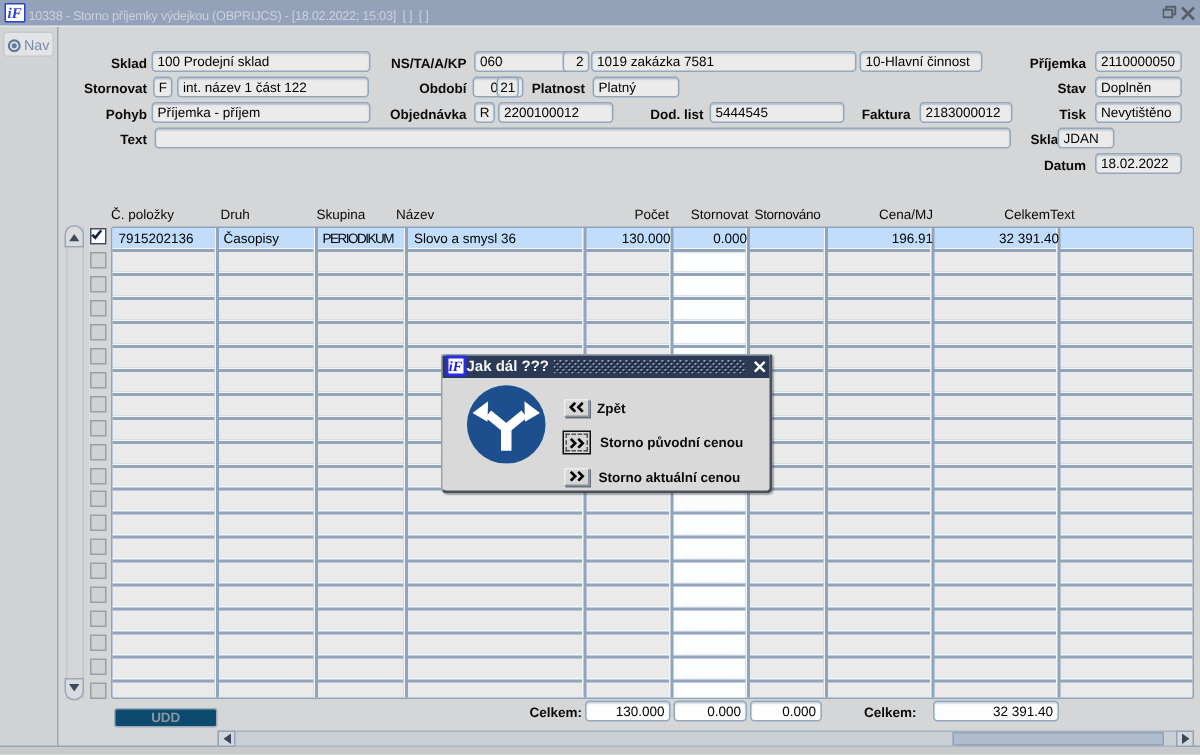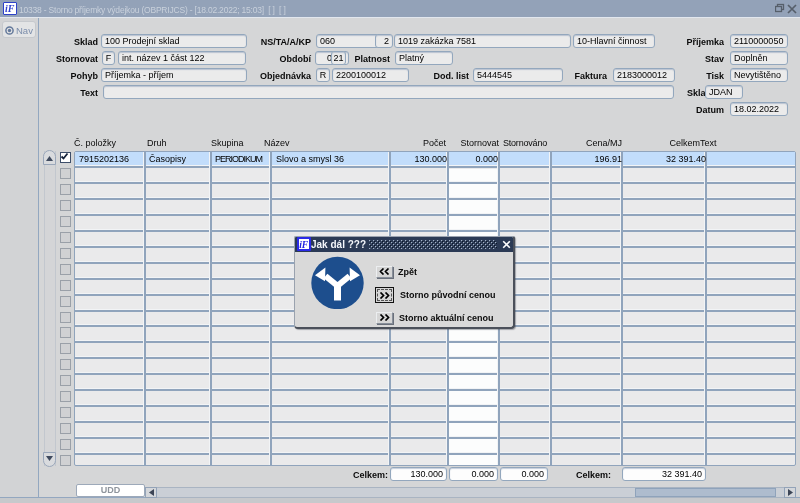--- a/index.html
+++ b/index.html
@@ -18,21 +18,21 @@
 .ctr{text-align:center;padding:0 1px}
 .l{position:absolute;font-weight:bold;font-size:9px;color:#0a0a0a;white-space:nowrap}
 .hl{position:absolute;font-weight:normal;font-size:9px;color:#0a0a0a;white-space:nowrap}
 .cb{position:absolute;width:11px;height:11px;background:#d0d1d3;border:1px solid #9aa0a8}
 #grid{position:absolute;left:74px;top:151px;width:722px;height:315px;background:#eaeaeb;border:1px solid #90a4bc;border-radius:2px}
 .rt{position:absolute;height:14px;line-height:14px;font-size:9px;color:#000;padding:0 0 0 2px;white-space:nowrap;overflow:hidden}
 .rt.num{padding:0}
 .rt.num{text-align:right}
 .cb.ck{background:#fff;border-color:#3d4e6a}
 .cb.ck svg{display:block;margin:-1px 0 0 -1px}
-#udd{position:absolute;left:76px;top:484px;width:69px;height:13px;background:#ffffff;border:1px solid #9da9b9;
+#udd{position:absolute;left:76px;top:472px;width:69px;height:13px;background:#0c4a6e;border:1px solid #9da9b9;
      border-radius:2px;color:#8f959d;font-weight:bold;font-size:9px;text-align:center;line-height:11px}
 
 #hsb{position:absolute;left:145px;top:487px;width:651px;height:11px;background:#cacfd6;border:1px solid #a9b4c2}
 #hsb .ar{position:absolute;top:-1px;width:12px;height:11px;background:#d4d7db;border:1px solid #93a3b8;
          display:flex;align-items:center;justify-content:center}
 #hsb .th{position:absolute;left:489px;top:0;width:141px;height:9px;background:#aebcce;border:1px solid #8fa3bb}
 
 #dlg{position:absolute;left:294px;top:236px;width:221px;height:93px;background:#d9d9d9;
      border-left:1px solid #9aa2ae;border-top:1px solid #9aa2ae;
      border-right:2px solid #4b505a;border-bottom:2px solid #4b505a;

